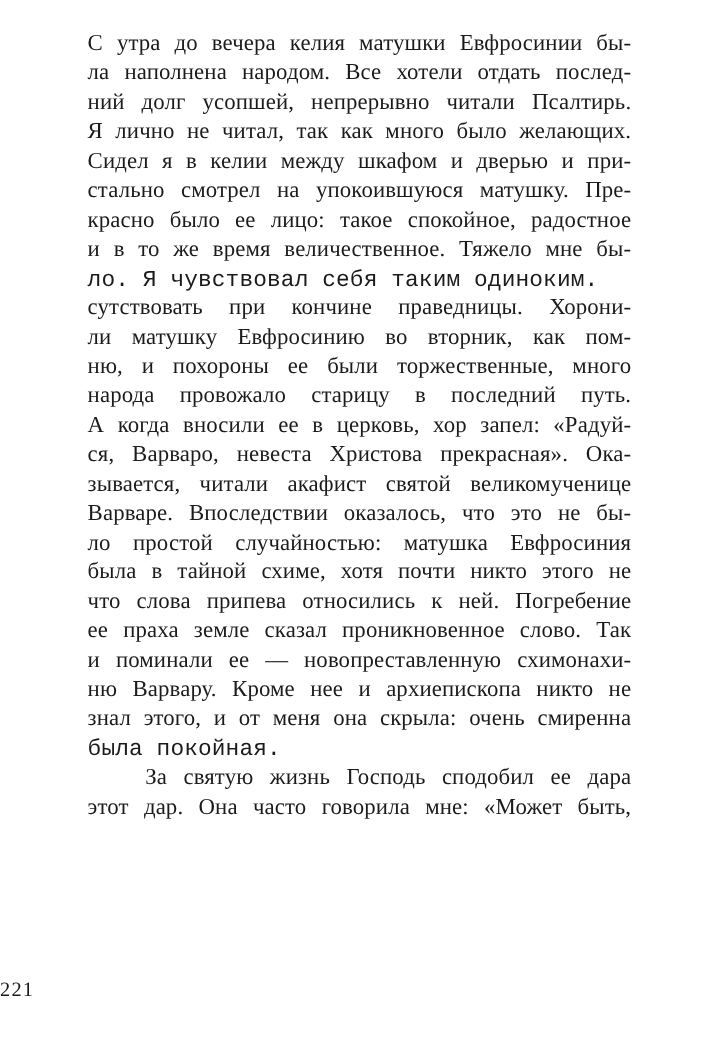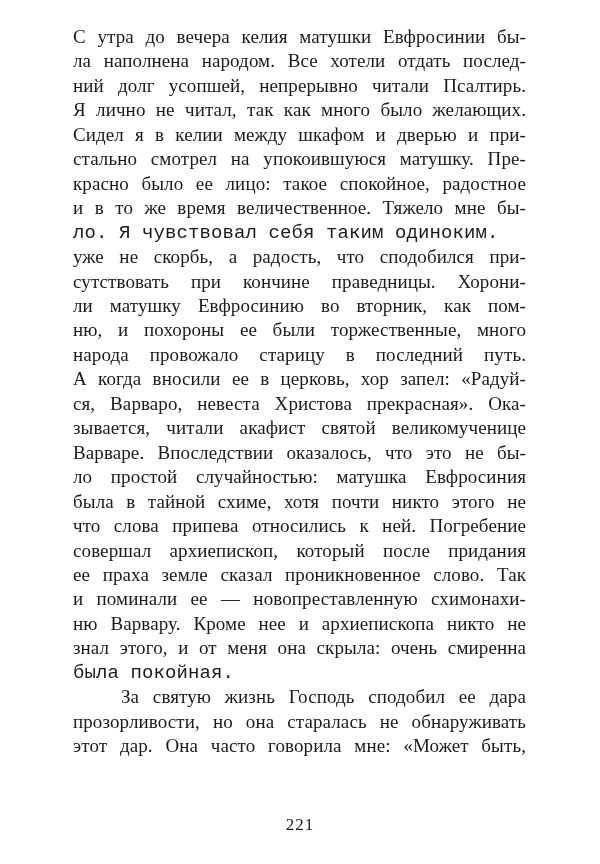--- a/index.html
+++ b/index.html
@@ -37,55 +37,51 @@
     font-family: Liberation Mono, monospace;
   }
   .line.indent {
     text-indent: 48px;
   }
   .page-number {
     position: absolute;
     top: 815px;
     left: 0;
     width: 600px;
-    text-align: center;
     font-size: 17px;
     letter-spacing: 1px;
   }
 </style>
 </head>
 <body style="background: rgb(255, 255, 255);">
 
 <div class="page" style="color: rgb(27, 27, 27);">
   <div class="text-block" id="text-block">
       <div class="line">С утра до вечера келия матушки Евфросинии бы-</div>
       <div class="line">ла наполнена народом. Все хотели отдать послед-</div>
       <div class="line">ний долг усопшей, непрерывно читали Псалтирь.</div>
       <div class="line">Я лично не читал, так как много было желающих.</div>
       <div class="line">Сидел я в келии между шкафом и дверью и при-</div>
       <div class="line">стально смотрел на упокоившуюся матушку. Пре-</div>
       <div class="line">красно было ее лицо: такое спокойное, радостное</div>
       <div class="line">и в то же время величественное. Тяжело мне бы-</div>
       <div class="line para-end">ло. Я чувствовал себя таким одиноким.</div>
-      <div class="line">уже не скорбь, а радость, что сподобился при-</div>
       <div class="line">сутствовать при кончине праведницы. Хорони-</div>
       <div class="line">ли матушку Евфросинию во вторник, как пом-</div>
       <div class="line">ню, и похороны ее были торжественные, много</div>
       <div class="line">народа провожало старицу в последний путь.</div>
       <div class="line">А когда вносили ее в церковь, хор запел: «Радуй-</div>
       <div class="line">ся, Варваро, невеста Христова прекрасная». Ока-</div>
       <div class="line">зывается, читали акафист святой великомученице</div>
       <div class="line">Варваре. Впоследствии оказалось, что это не бы-</div>
       <div class="line">ло простой случайностью: матушка Евфросиния</div>
       <div class="line">была в тайной схиме, хотя почти никто этого не</div>
       <div class="line">что слова припева относились к ней. Погребение</div>
-      <div class="line">совершал архиепископ, который после придания</div>
       <div class="line">ее праха земле сказал проникновенное слово. Так</div>
       <div class="line">и поминали ее — новопреставленную схимонахи-</div>
       <div class="line">ню Варвару. Кроме нее и архиепископа никто не</div>
       <div class="line">знал этого, и от меня она скрыла: очень смиренна</div>
       <div class="line para-end">была покойная.</div>
       <div class="line indent">За святую жизнь Господь сподобил ее дара</div>
-      <div class="line">прозорливости, но она старалась не обнаруживать</div>
       <div class="line">этот дар. Она часто говорила мне: «Может быть,</div>
     </div>
   <div class="page-number">221</div>
 </div>
 
 </body></html>

